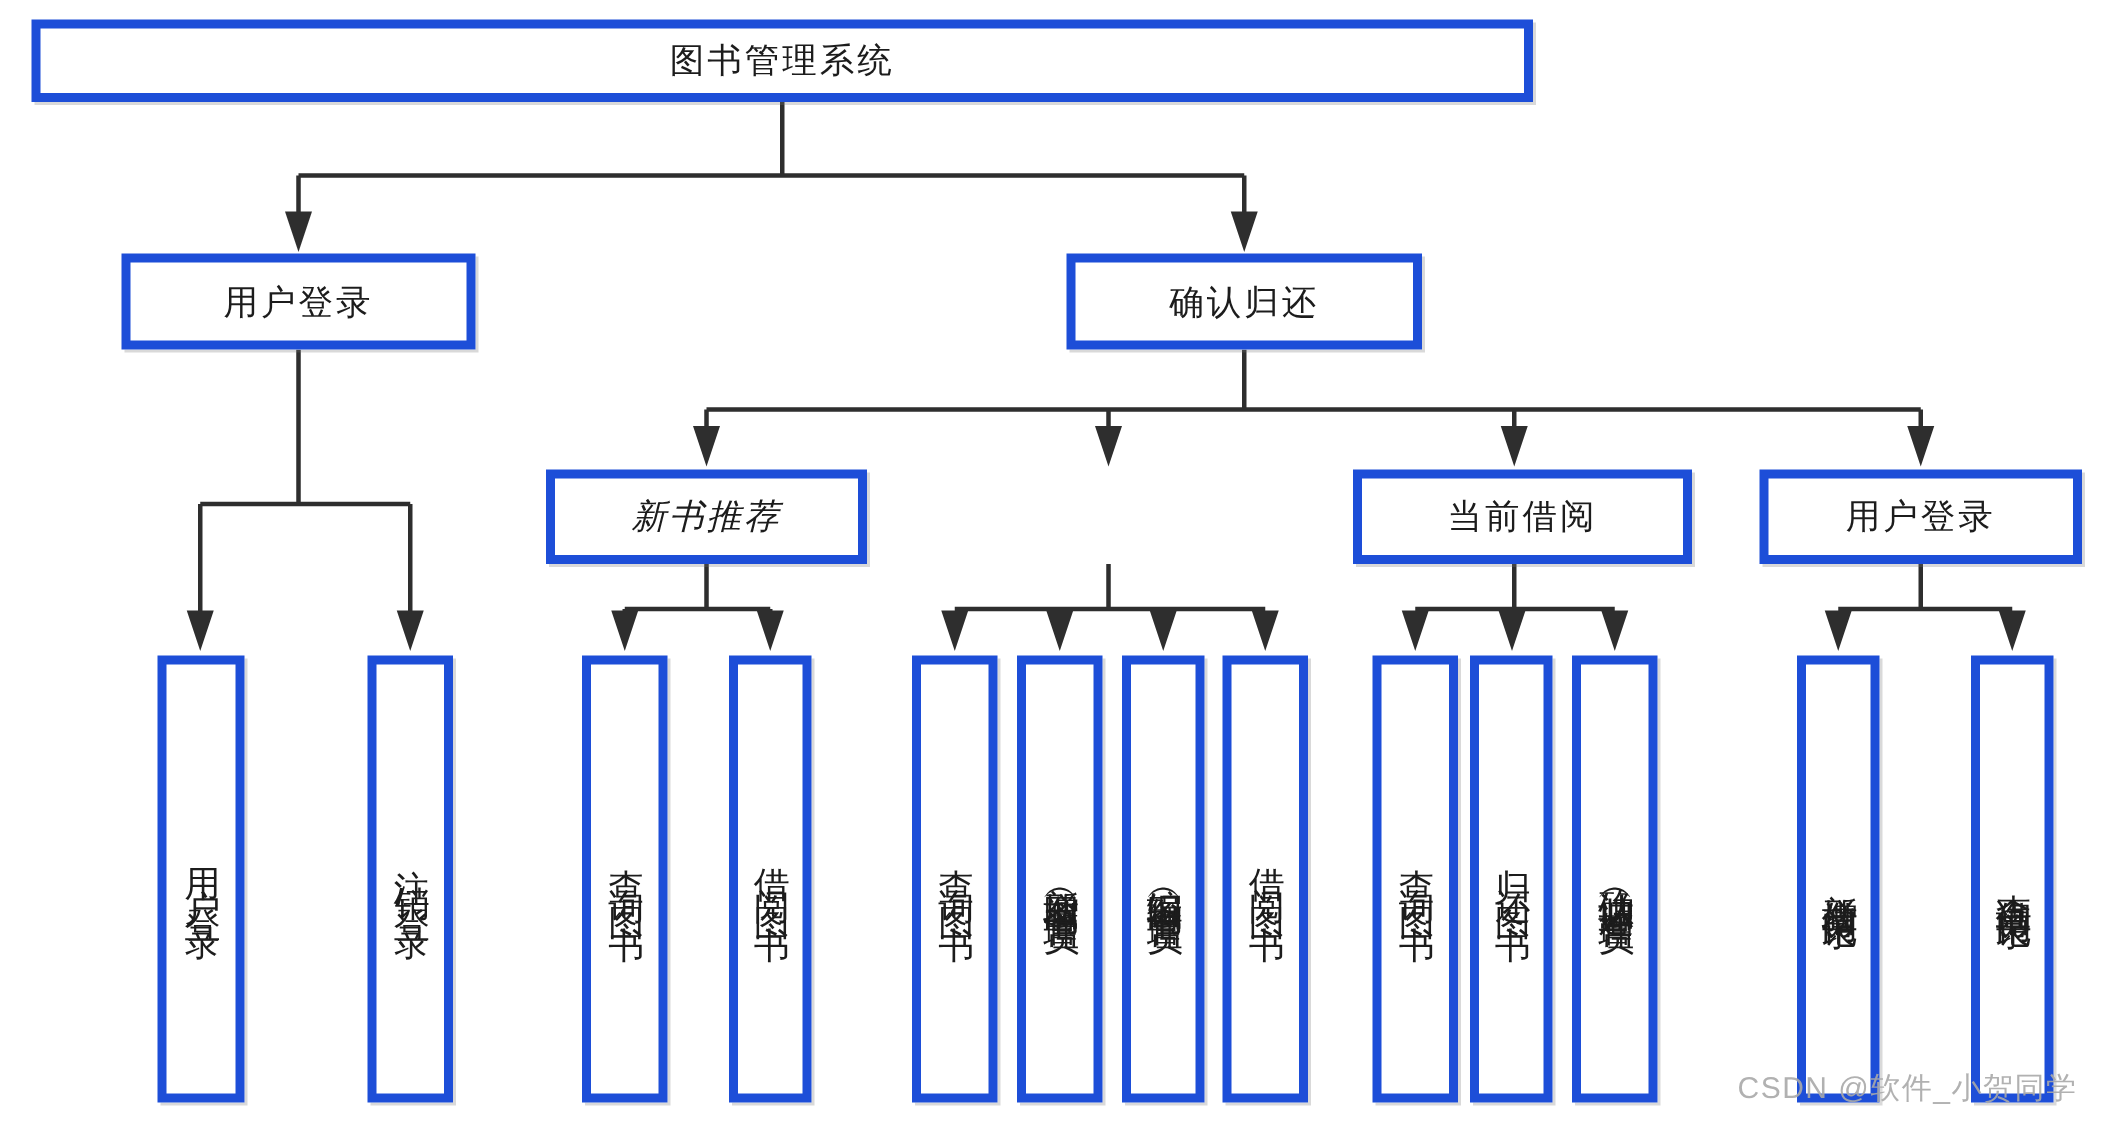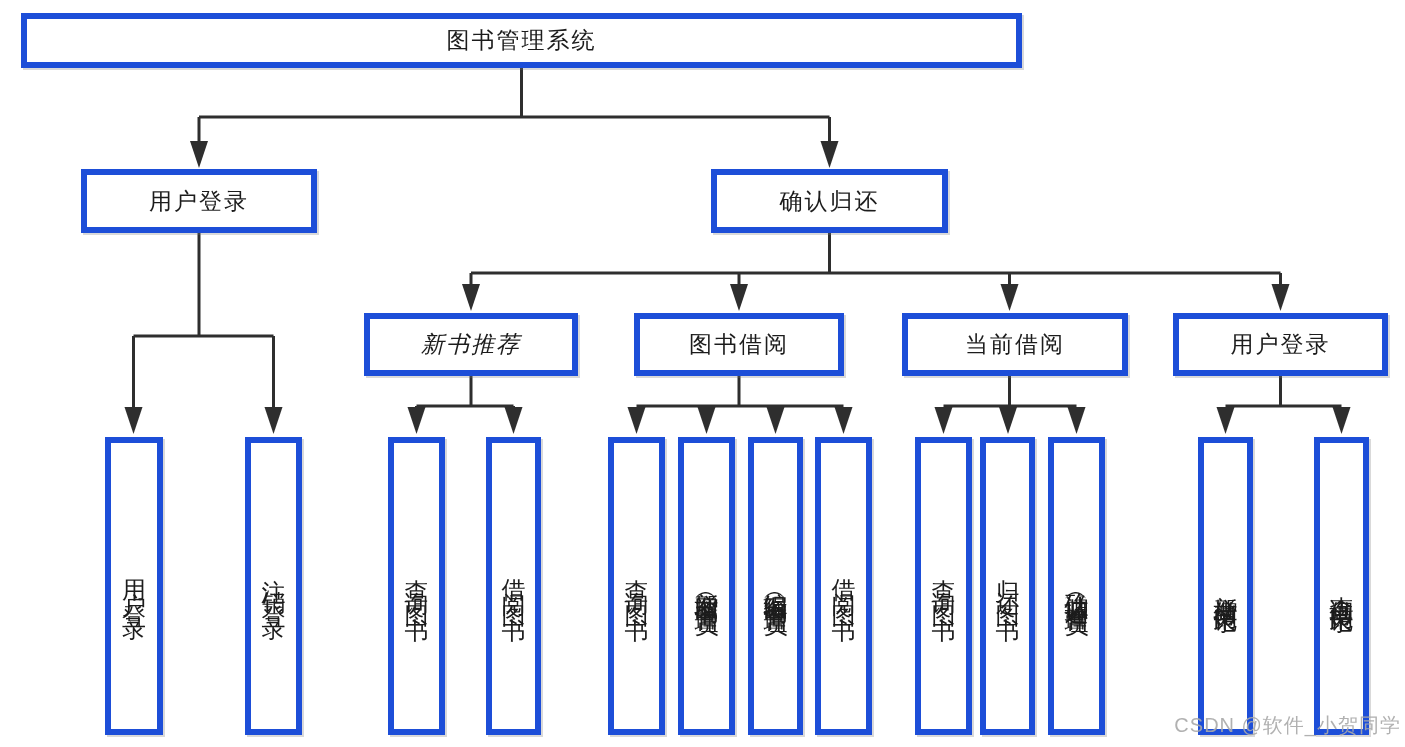--- a/index.html
+++ b/index.html
@@ -52,21 +52,21 @@
     font-size: 24px;
     letter-spacing: 13px;
     white-space: normal;
     line-height: 1;
   }
   .node.leaf .label.tight {
     letter-spacing: 3px;
   }
   #watermark {
     position: absolute;
-    right: 4px;
+    right: 20px;
     top: 712px;
     font-size: 20px;
     color: #a9a9a9;
     letter-spacing: 1px;
     opacity: 0.9;
     white-space: nowrap;
     z-index: 5;
   }
 </style>
 </head>
@@ -117,23 +117,20 @@
   <div class="node" style="left:81px; top:169px; width:236px; height:64px;">
     <span class="label">用户登录</span>
   </div>
   <div class="node" style="left:711px; top:169px; width:237px; height:64px;">
     <span class="label">确认归还</span>
   </div>
 
   <div class="node" style="left:364px; top:313px; width:214px; height:63px;font-style:italic;">
     <span class="label">新书推荐</span>
   </div>
-  <div class="node" style="left:634px; top:313px; width:210px; height:63px;">
-    <span class="label">图书借阅</span>
-  </div>
   <div class="node" style="left:902px; top:313px; width:226px; height:63px;">
     <span class="label">当前借阅</span>
   </div>
   <div class="node" style="left:1173px; top:313px; width:215px; height:63px;">
     <span class="label">用户登录</span>
   </div>
 
   <div class="node leaf" style="left:105px; top:437px; width:58px; height:298px;">
     <span class="label">用户登录</span>
   </div>

